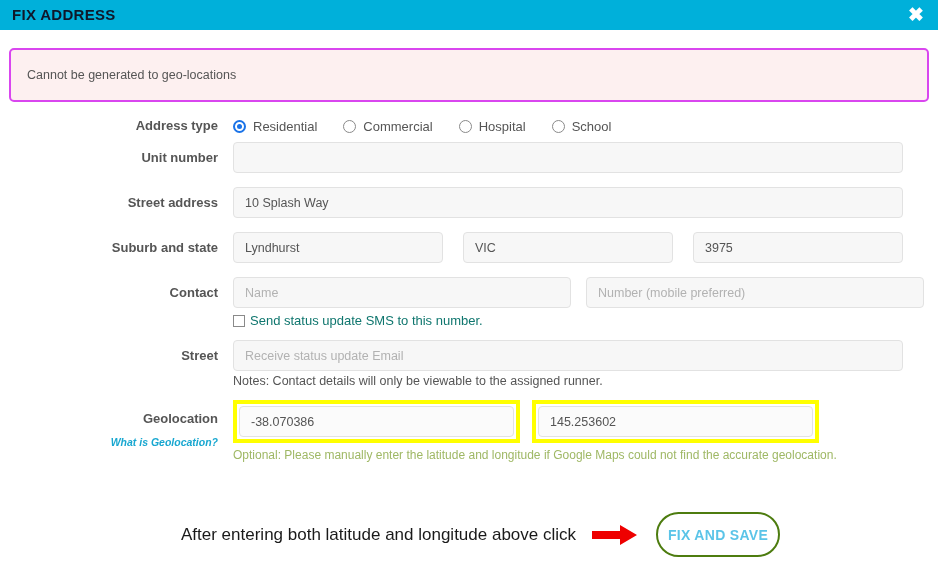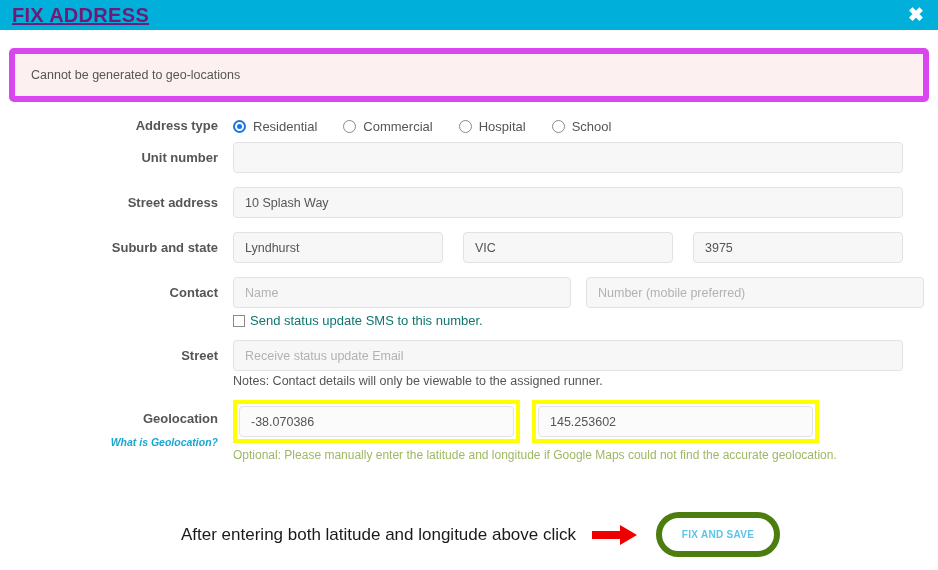--- a/index.html
+++ b/index.html
@@ -20,45 +20,44 @@
     left: 0; top: 0;
     width: 938px; height: 30px;
     background: #00b0da;
     display: flex;
     align-items: center;
     justify-content: space-between;
     box-sizing: border-box;
     padding: 0 14px 0 12px;
   }
   .titlebar-title {
-    color: #701a75;
-    font-size: 20px;
+    color: #0f172a;
+    font-size: 15px;
     font-weight: bold;
     letter-spacing: .3px;
     line-height: 1;
     padding-bottom: 1px;
-    text-decoration: underline;
   }
   .close-icon {
     color: #ffffff;
     font-size: 19px;
     font-weight: bold;
     line-height: 1;
     cursor: pointer;
     padding-bottom: 2px;
   }
 
   
   .alert {
     position: absolute;
     left: 9px; top: 48px;
     width: 920px; height: 54px;
     box-sizing: border-box;
     background: #fdf0f0;
-    border: 6px solid #d946ef;
+    border: 2px solid #d946ef;
     border-radius: 5px;
     display: flex;
     align-items: center;
     padding-left: 16px;
   }
   .alert-text {
     font-size: 12.5px;
     color: #555555;
   }
 
@@ -187,26 +186,26 @@
     line-height: 1;
   }
   .arrow-icon {
     margin-left: 16px;
     width: 46px; height: 24px;
     display: inline-block;
   }
   .fix-button {
     margin-left: 18px;
     width: 124px; height: 45px;
-    border: 6px solid #4d7c0f;
+    border: 2px solid #4d7c0f;
     border-radius: 23px;
     background: #ffffff;
     color: #5bc4e8;
     font-family: "Liberation Sans", sans-serif;
-    font-size: 10px;
+    font-size: 14px;
     font-weight: bold;
     letter-spacing: .3px;
     cursor: pointer;
   }
 </style>
 </head>
 <body>
 
 <div class="titlebar">
   <div class="titlebar-title">FIX ADDRESS</div>

